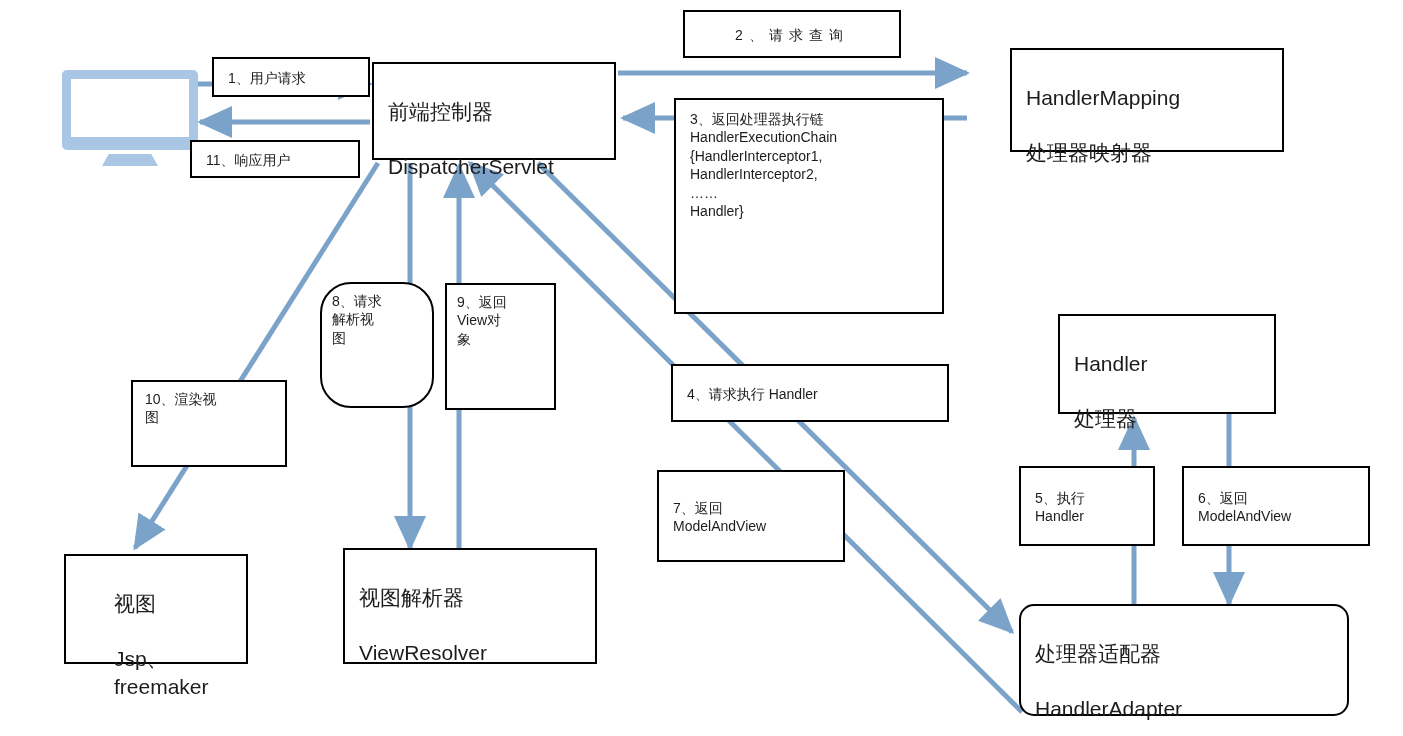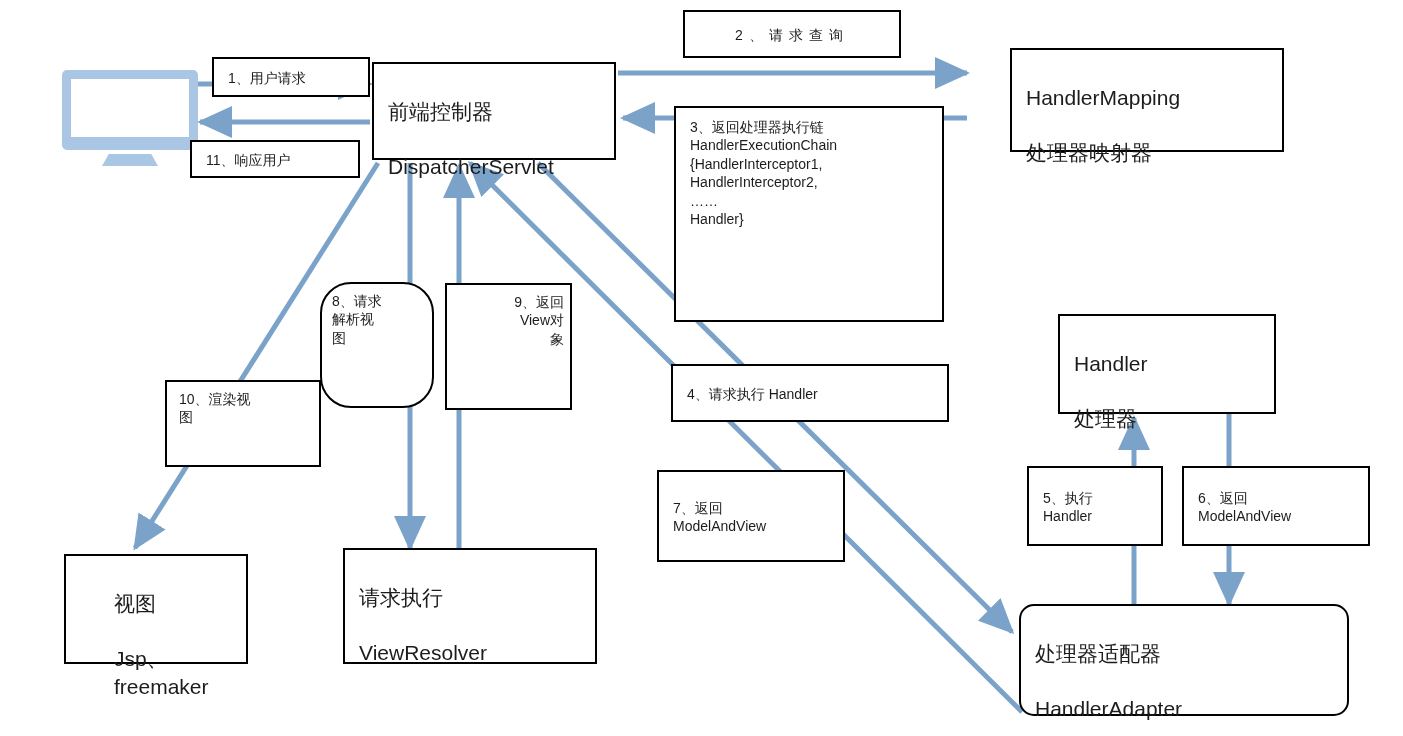--- a/index.html
+++ b/index.html
@@ -131,57 +131,57 @@
     <span>Handler</span><br>
     <span>处理器</span>
   </div>
 
   <div class="box" style="left:1019px; top:604px; width:330px; height:112px;border-radius:15px;">
     <span>处理器适配器</span><br>
     <span>HandlerAdapter</span>
   </div>
 
   <div class="box" style="left:343px; top:548px; width:254px; height:116px;">
-    <span>请求执行</span><br>
+    <span>视图解析器</span><br>
     <span>ViewResolver</span>
   </div>
 
   <div class="box" style="left:64px; top:554px; width:184px; height:110px;padding-left:48px;">
     <span>视图</span><br>
     <span>Jsp、freemaker</span>
   </div>
 
   <div class="box lbl centerv" style="left:212px; top:37px; width:158px; height:40px;margin-top:20px;">1、用户请求</div>
 
   <div class="box lbl centerv tracked" style="left:683px; top:10px; width:218px; height:48px;">2、请求查询</div>
 
-  <div class="box lbl" style="left:674px; top:106px; width:270px; height:216px; padding-top:10px;">3、返回处理器执行链
+  <div class="box lbl" style="left:674px; top:98px; width:270px; height:216px; padding-top:10px;">3、返回处理器执行链
 HandlerExecutionChain
 {HandlerInterceptor1,
 HandlerInterceptor2,
 ……
 Handler}</div>
 
   <div class="box lbl centerv" style="left:671px; top:364px; width:278px; height:58px;">4、请求执行 Handler</div>
 
-  <div class="box lbl centerv" style="left:1019px; top:466px; width:136px; height:80px;margin-left:8px;">5、执行
+  <div class="box lbl centerv" style="left:1019px; top:466px; width:136px; height:80px;">5、执行
 Handler</div>
 
   <div class="box lbl centerv" style="left:1182px; top:466px; width:188px; height:80px;">6、返回
 ModelAndView</div>
 
   <div class="box lbl centerv" style="left:657px; top:470px; width:188px; height:92px;">7、返回
 ModelAndView</div>
 
   <div class="box lbl" style="left:320px; top:282px; width:114px; height:126px; padding:8px 6px 4px 10px;border-radius:31px;">8、请求
 解析视
 图</div>
 
-  <div class="box lbl" style="left:445px; top:283px; width:127px; height:127px; padding:8px 6px 0 10px;text-align:right;">9、返回
+  <div class="box lbl" style="left:445px; top:283px; width:111px; height:127px; padding:8px 6px 0 10px;">9、返回
 View对
 象</div>
 
-  <div class="box lbl" style="left:131px; top:380px; width:156px; height:87px; padding:8px 6px 4px 12px;margin-left:34px;">10、渲染视
+  <div class="box lbl" style="left:131px; top:380px; width:156px; height:87px; padding:8px 6px 4px 12px;">10、渲染视
 图</div>
 
   <div class="box lbl centerv" style="left:190px; top:140px; width:170px; height:38px;">11、响应用户</div>
 
 </div>
 
 </body></html>

